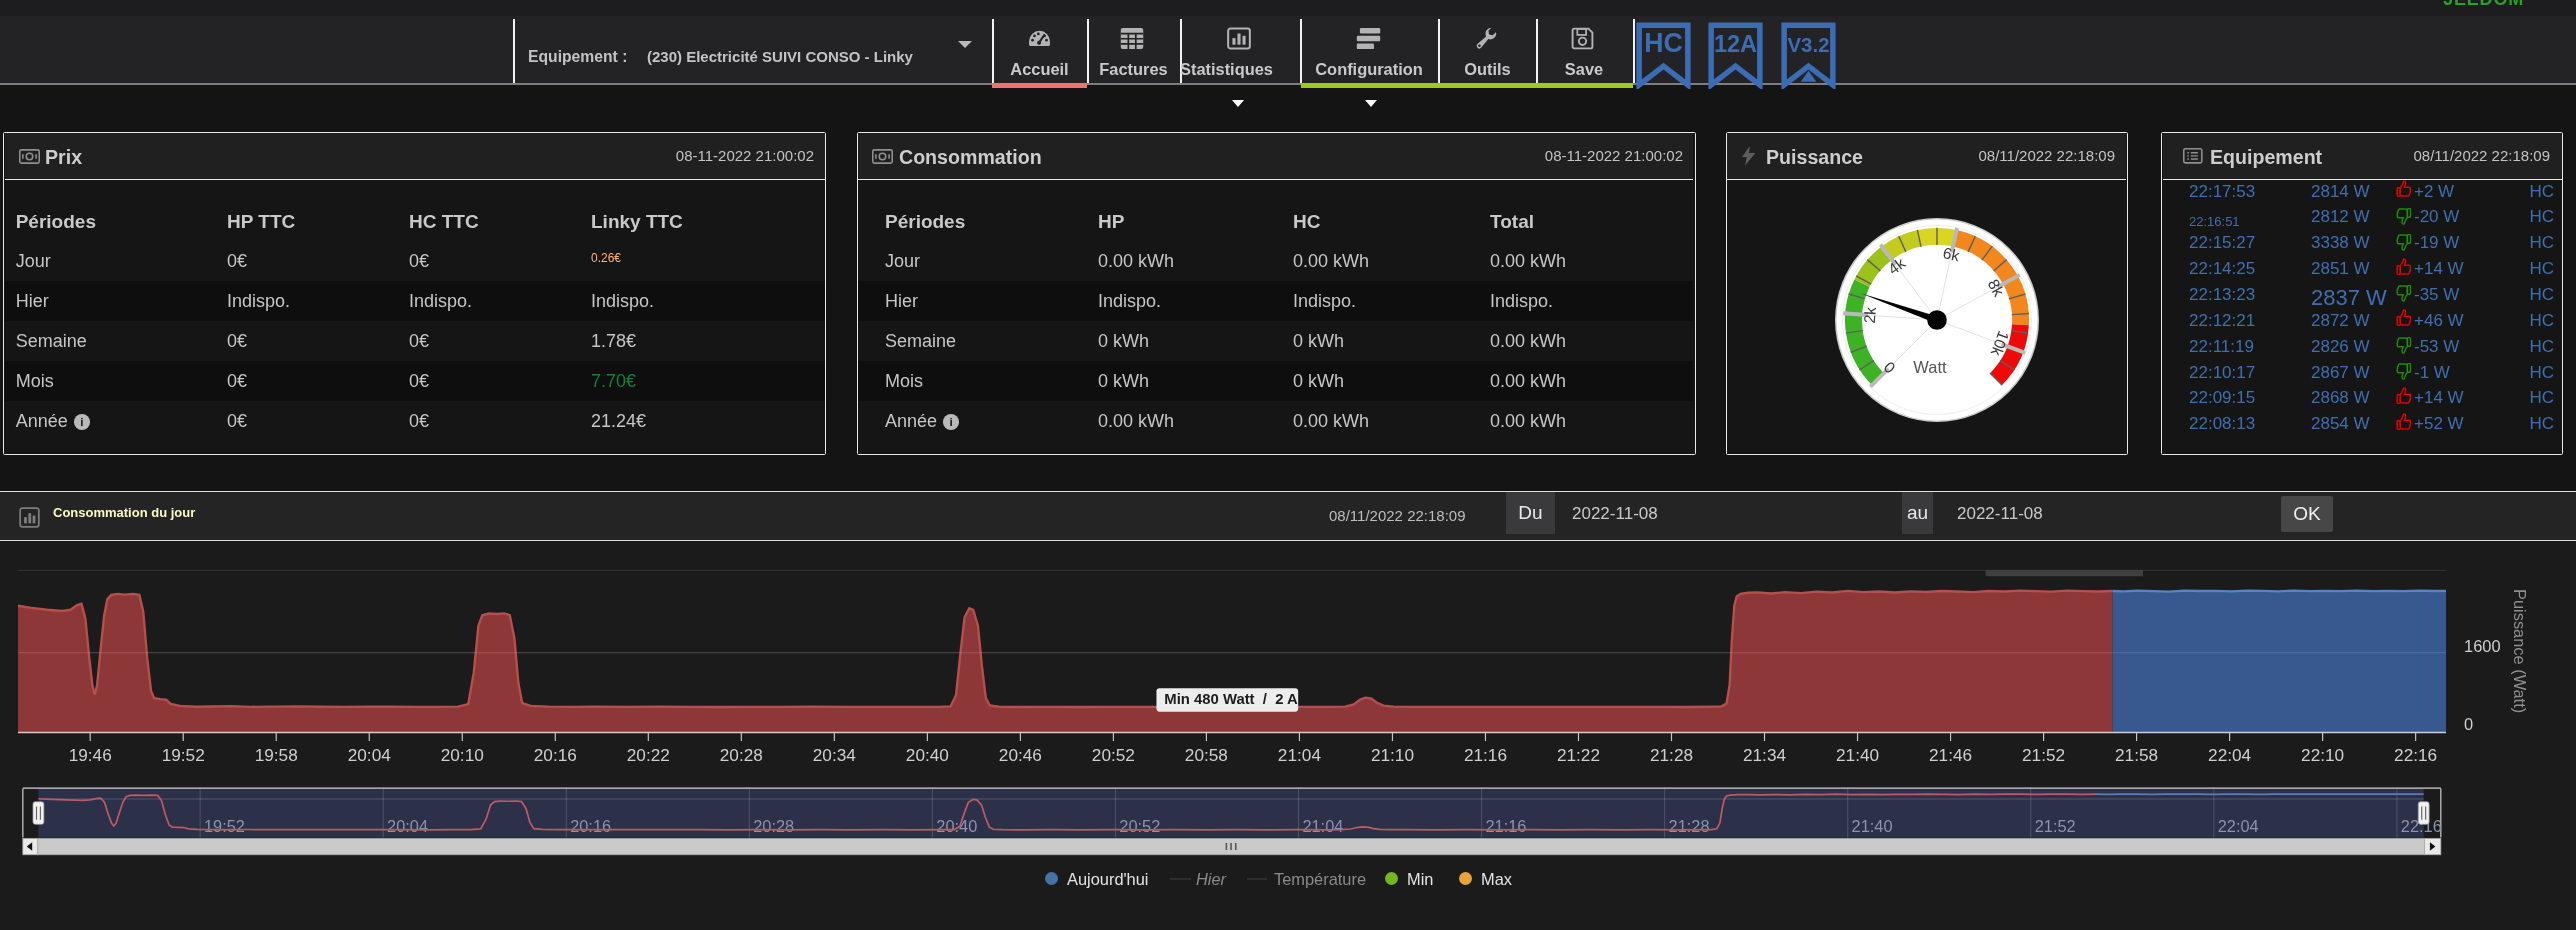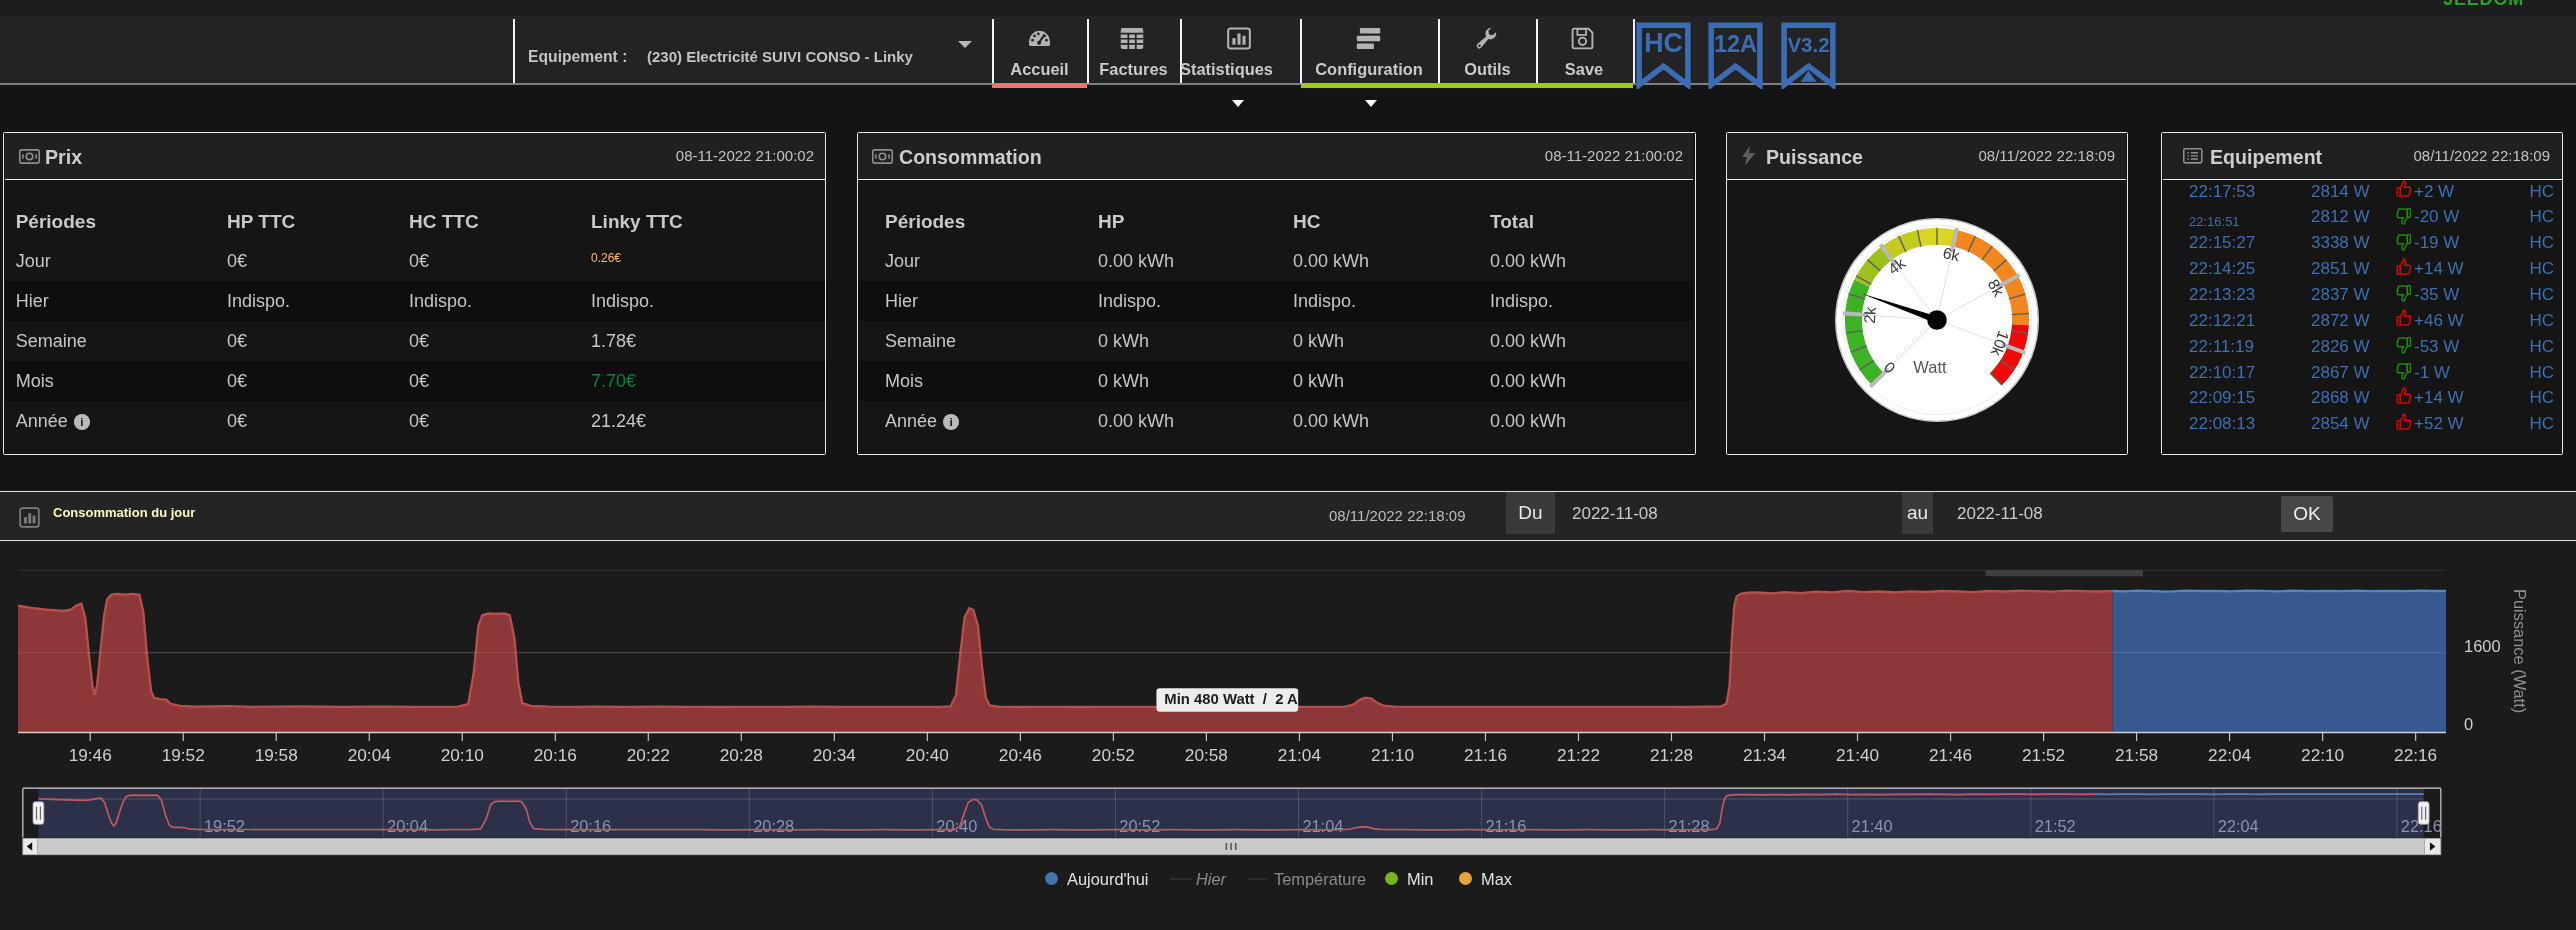--- a/index.html
+++ b/index.html
@@ -243,21 +243,21 @@
 <div class="abs" style="left:2527px;top:233px;width:27px;text-align:right;font-size:17px;color:#3f6fb0">HC</div>
 <div class="abs" style="left:2189px;top:259px;width:70px;font-size:17px;color:#3f6fb0">22:14:25</div>
 <div class="abs" style="left:2311px;top:259px;font-size:17px;color:#3f6fb0">2851 W</div>
 <svg class="abs" style="left:2396px;top:258px;" width="15.7" height="19" viewBox="0 0 20 24">
     <path d="M5.5,9.5 C7.5,7.5 8.6,4.5 9.2,2.4 C9.6,1 10.4,0.8 11.2,1.2 C12.2,1.7 12.5,3 12.3,4.4 C12.1,6 11.4,7.8 10.8,9.2 L16.8,9.2 C18.1,9.2 18.7,10.5 18.1,11.6 C18.9,12.6 18.7,14 17.8,14.7 C18.4,15.8 18,17.2 17,17.8 C17.3,19 16.6,20.2 15.3,20.2 L8.5,20.2 C7.3,20.2 6.3,19.7 5.5,19.2 Z" fill="none" stroke="#e00000" stroke-width="1.8"></path>
     <rect x="1.5" y="9.8" width="4" height="11" rx="1" fill="none" stroke="#e00000" stroke-width="1.8"></rect>
   </svg>
 <div class="abs" style="left:2414px;top:259px;font-size:17px;color:#3f6fb0">+14 W</div>
 <div class="abs" style="left:2527px;top:259px;width:27px;text-align:right;font-size:17px;color:#3f6fb0">HC</div>
 <div class="abs" style="left:2189px;top:285px;width:70px;font-size:17px;color:#3f6fb0">22:13:23</div>
-<div class="abs" style="left:2311px;top:285px;font-size:17px;color:#3f6fb0">2837 W</div>
+<div class="abs" style="left:2311px;top:285px;font-size:22px;color:#3f6fb0">2837 W</div>
 <svg class="abs" style="left:2396px;top:283px;transform:rotate(180deg);" width="15.7" height="19" viewBox="0 0 20 24">
     <path d="M5.5,9.5 C7.5,7.5 8.6,4.5 9.2,2.4 C9.6,1 10.4,0.8 11.2,1.2 C12.2,1.7 12.5,3 12.3,4.4 C12.1,6 11.4,7.8 10.8,9.2 L16.8,9.2 C18.1,9.2 18.7,10.5 18.1,11.6 C18.9,12.6 18.7,14 17.8,14.7 C18.4,15.8 18,17.2 17,17.8 C17.3,19 16.6,20.2 15.3,20.2 L8.5,20.2 C7.3,20.2 6.3,19.7 5.5,19.2 Z" fill="none" stroke="#1f8c0a" stroke-width="1.8"></path>
     <rect x="1.5" y="9.8" width="4" height="11" rx="1" fill="none" stroke="#1f8c0a" stroke-width="1.8"></rect>
   </svg>
 <div class="abs" style="left:2414px;top:285px;font-size:17px;color:#3f6fb0">-35 W</div>
 <div class="abs" style="left:2527px;top:285px;width:27px;text-align:right;font-size:17px;color:#3f6fb0">HC</div>
 <div class="abs" style="left:2189px;top:311px;width:70px;font-size:17px;color:#3f6fb0">22:12:21</div>
 <div class="abs" style="left:2311px;top:311px;font-size:17px;color:#3f6fb0">2872 W</div>
 <svg class="abs" style="left:2396px;top:309px;" width="15.7" height="19" viewBox="0 0 20 24">
     <path d="M5.5,9.5 C7.5,7.5 8.6,4.5 9.2,2.4 C9.6,1 10.4,0.8 11.2,1.2 C12.2,1.7 12.5,3 12.3,4.4 C12.1,6 11.4,7.8 10.8,9.2 L16.8,9.2 C18.1,9.2 18.7,10.5 18.1,11.6 C18.9,12.6 18.7,14 17.8,14.7 C18.4,15.8 18,17.2 17,17.8 C17.3,19 16.6,20.2 15.3,20.2 L8.5,20.2 C7.3,20.2 6.3,19.7 5.5,19.2 Z" fill="none" stroke="#e00000" stroke-width="1.8"></path>

